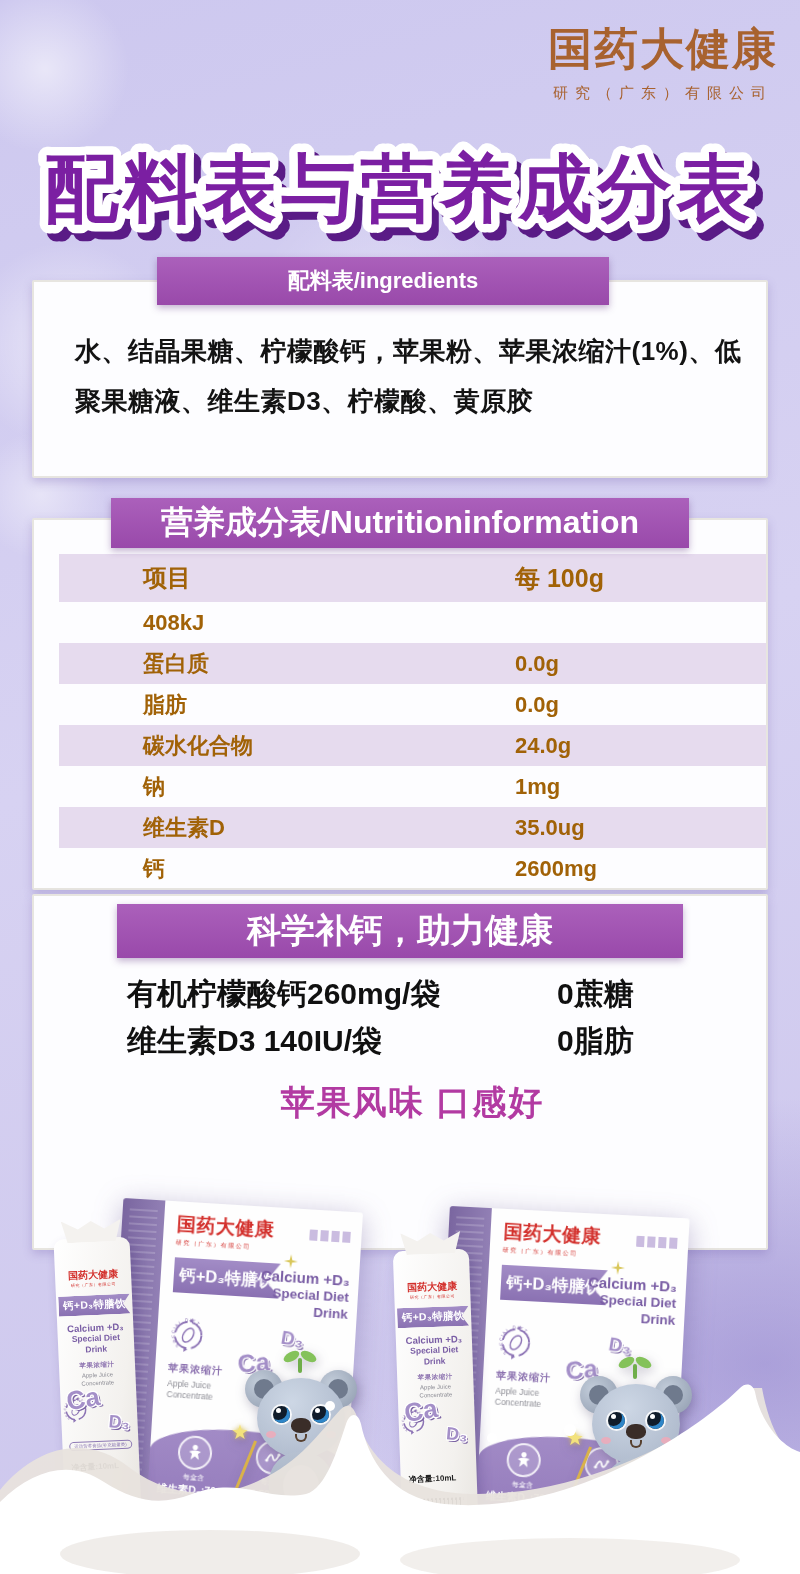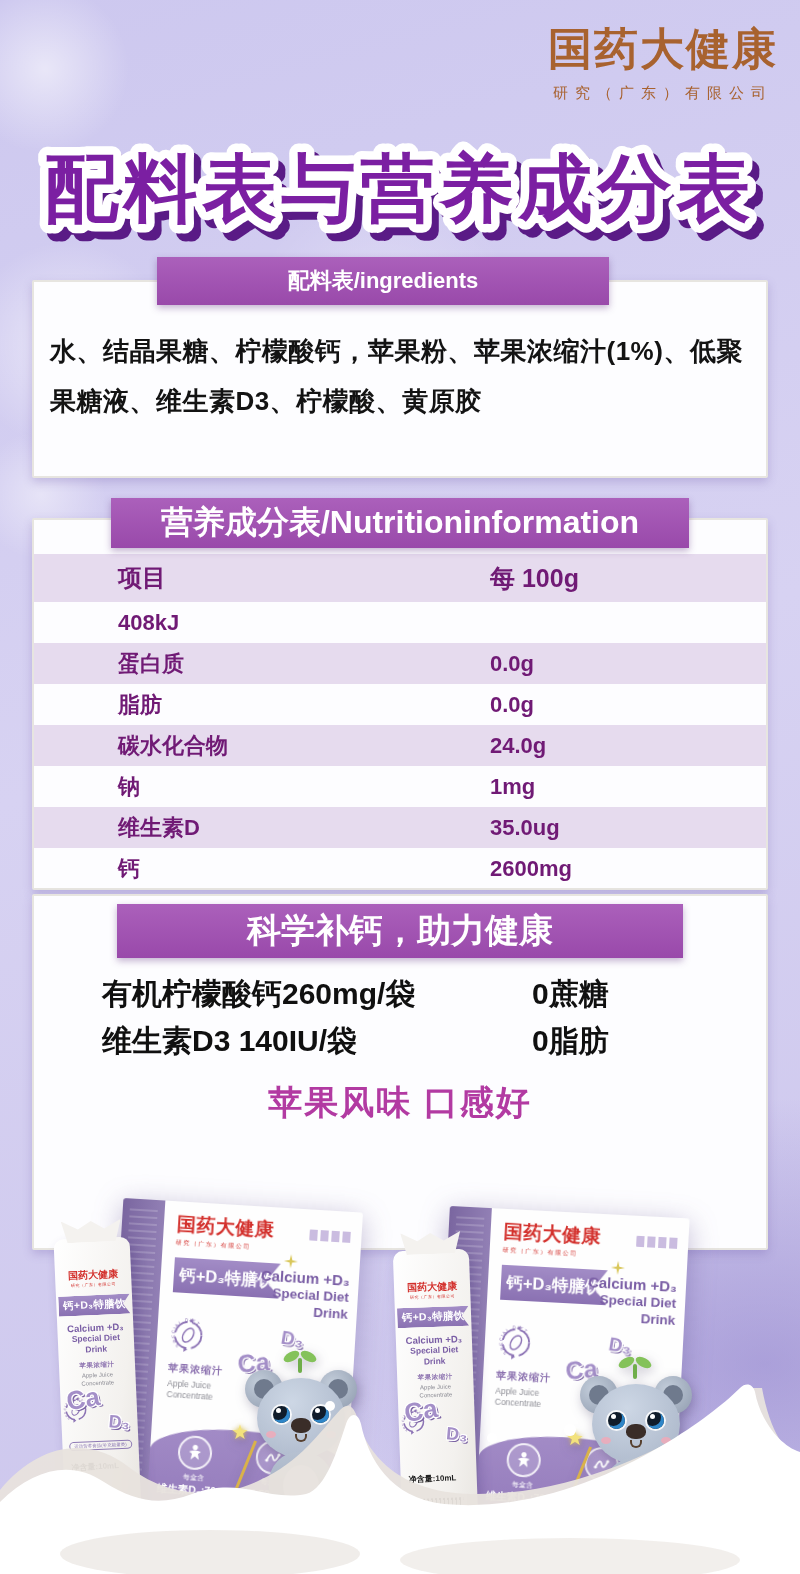--- a/index.html
+++ b/index.html
@@ -26,37 +26,37 @@
   
   #title-svg { position:absolute; top:122px; left:0; z-index:2; }
   #title-svg text { font-family:"Liberation Sans","DejaVu Sans",sans-serif; font-weight:bold;
     font-size:74px; letter-spacing:5px; }
   .t-shadow  { fill:#5a1b86; stroke:#5a1b86; stroke-width:17; stroke-linejoin:round; }
   .t-outline { fill:#ffffff; stroke:#ffffff; stroke-width:17; stroke-linejoin:round; }
   .t-fill    { fill:#7b1fa2; }
 
   
   .card { position:absolute; left:32px; width:736px; background:#fdfdff;
-    border:2px solid #e7e5e0; border-radius:2px; box-shadow:0 4px 10px rgba(110,90,170,.28); z-index:1; }
+    border:2px solid #e7e5e0; border-radius:2px; box-shadow:0 4px 10px rgba(110,90,170,.28); z-index:1;padding-left:25px; }
   #ingredients-card { top:280px; height:198px; }
   #nutrition-card   { top:518px; height:372px; }
   #benefits-card    { top:894px; height:356px; }
   .section-bar { position:absolute; background:linear-gradient(180deg,#ab60bb,#9949aa);
     color:#fff; font-weight:bold; display:flex; align-items:center; justify-content:center;
     box-shadow:0 3px 7px rgba(90,40,120,.35); z-index:3; }
   #ingredients-bar { top:257px; left:157px; width:452px; height:48px; font-size:22px; }
   #nutrition-bar   { top:498px; left:111px; width:578px; height:50px; font-size:32px; }
   #benefits-bar    { top:904px; left:117px; width:566px; height:54px; font-size:34px; }
 
   .ingredients-text { padding:44px 18px 0 16px; font-size:26px; font-weight:bold;
     color:#131313; line-height:50px; letter-spacing:.5px; }
 
   .ntable { margin-top:34px; }
   .nrow { height:41px; display:flex; align-items:center; padding-left:84px;
-    font-size:22px; font-weight:bold; color:#701a75; }
+    font-size:22px; font-weight:bold; color:#a16207; }
   .nrow.alt { background:#e6dbee; }
   .nrow.head { height:48px; }
   .nrow .lab { width:372px; }
   .nrow.head .lab { font-size:24px; }
   .nrow.head .val { font-size:25px; }
 
   .benefit-wrap { display:flex; margin-top:74px; font-size:30px; font-weight:bold; color:#101010; }
   .bcol { line-height:47px; }
   .bcol.left  { margin-left:68px; width:398px; }
   .bcol.right { margin-left:32px; }

